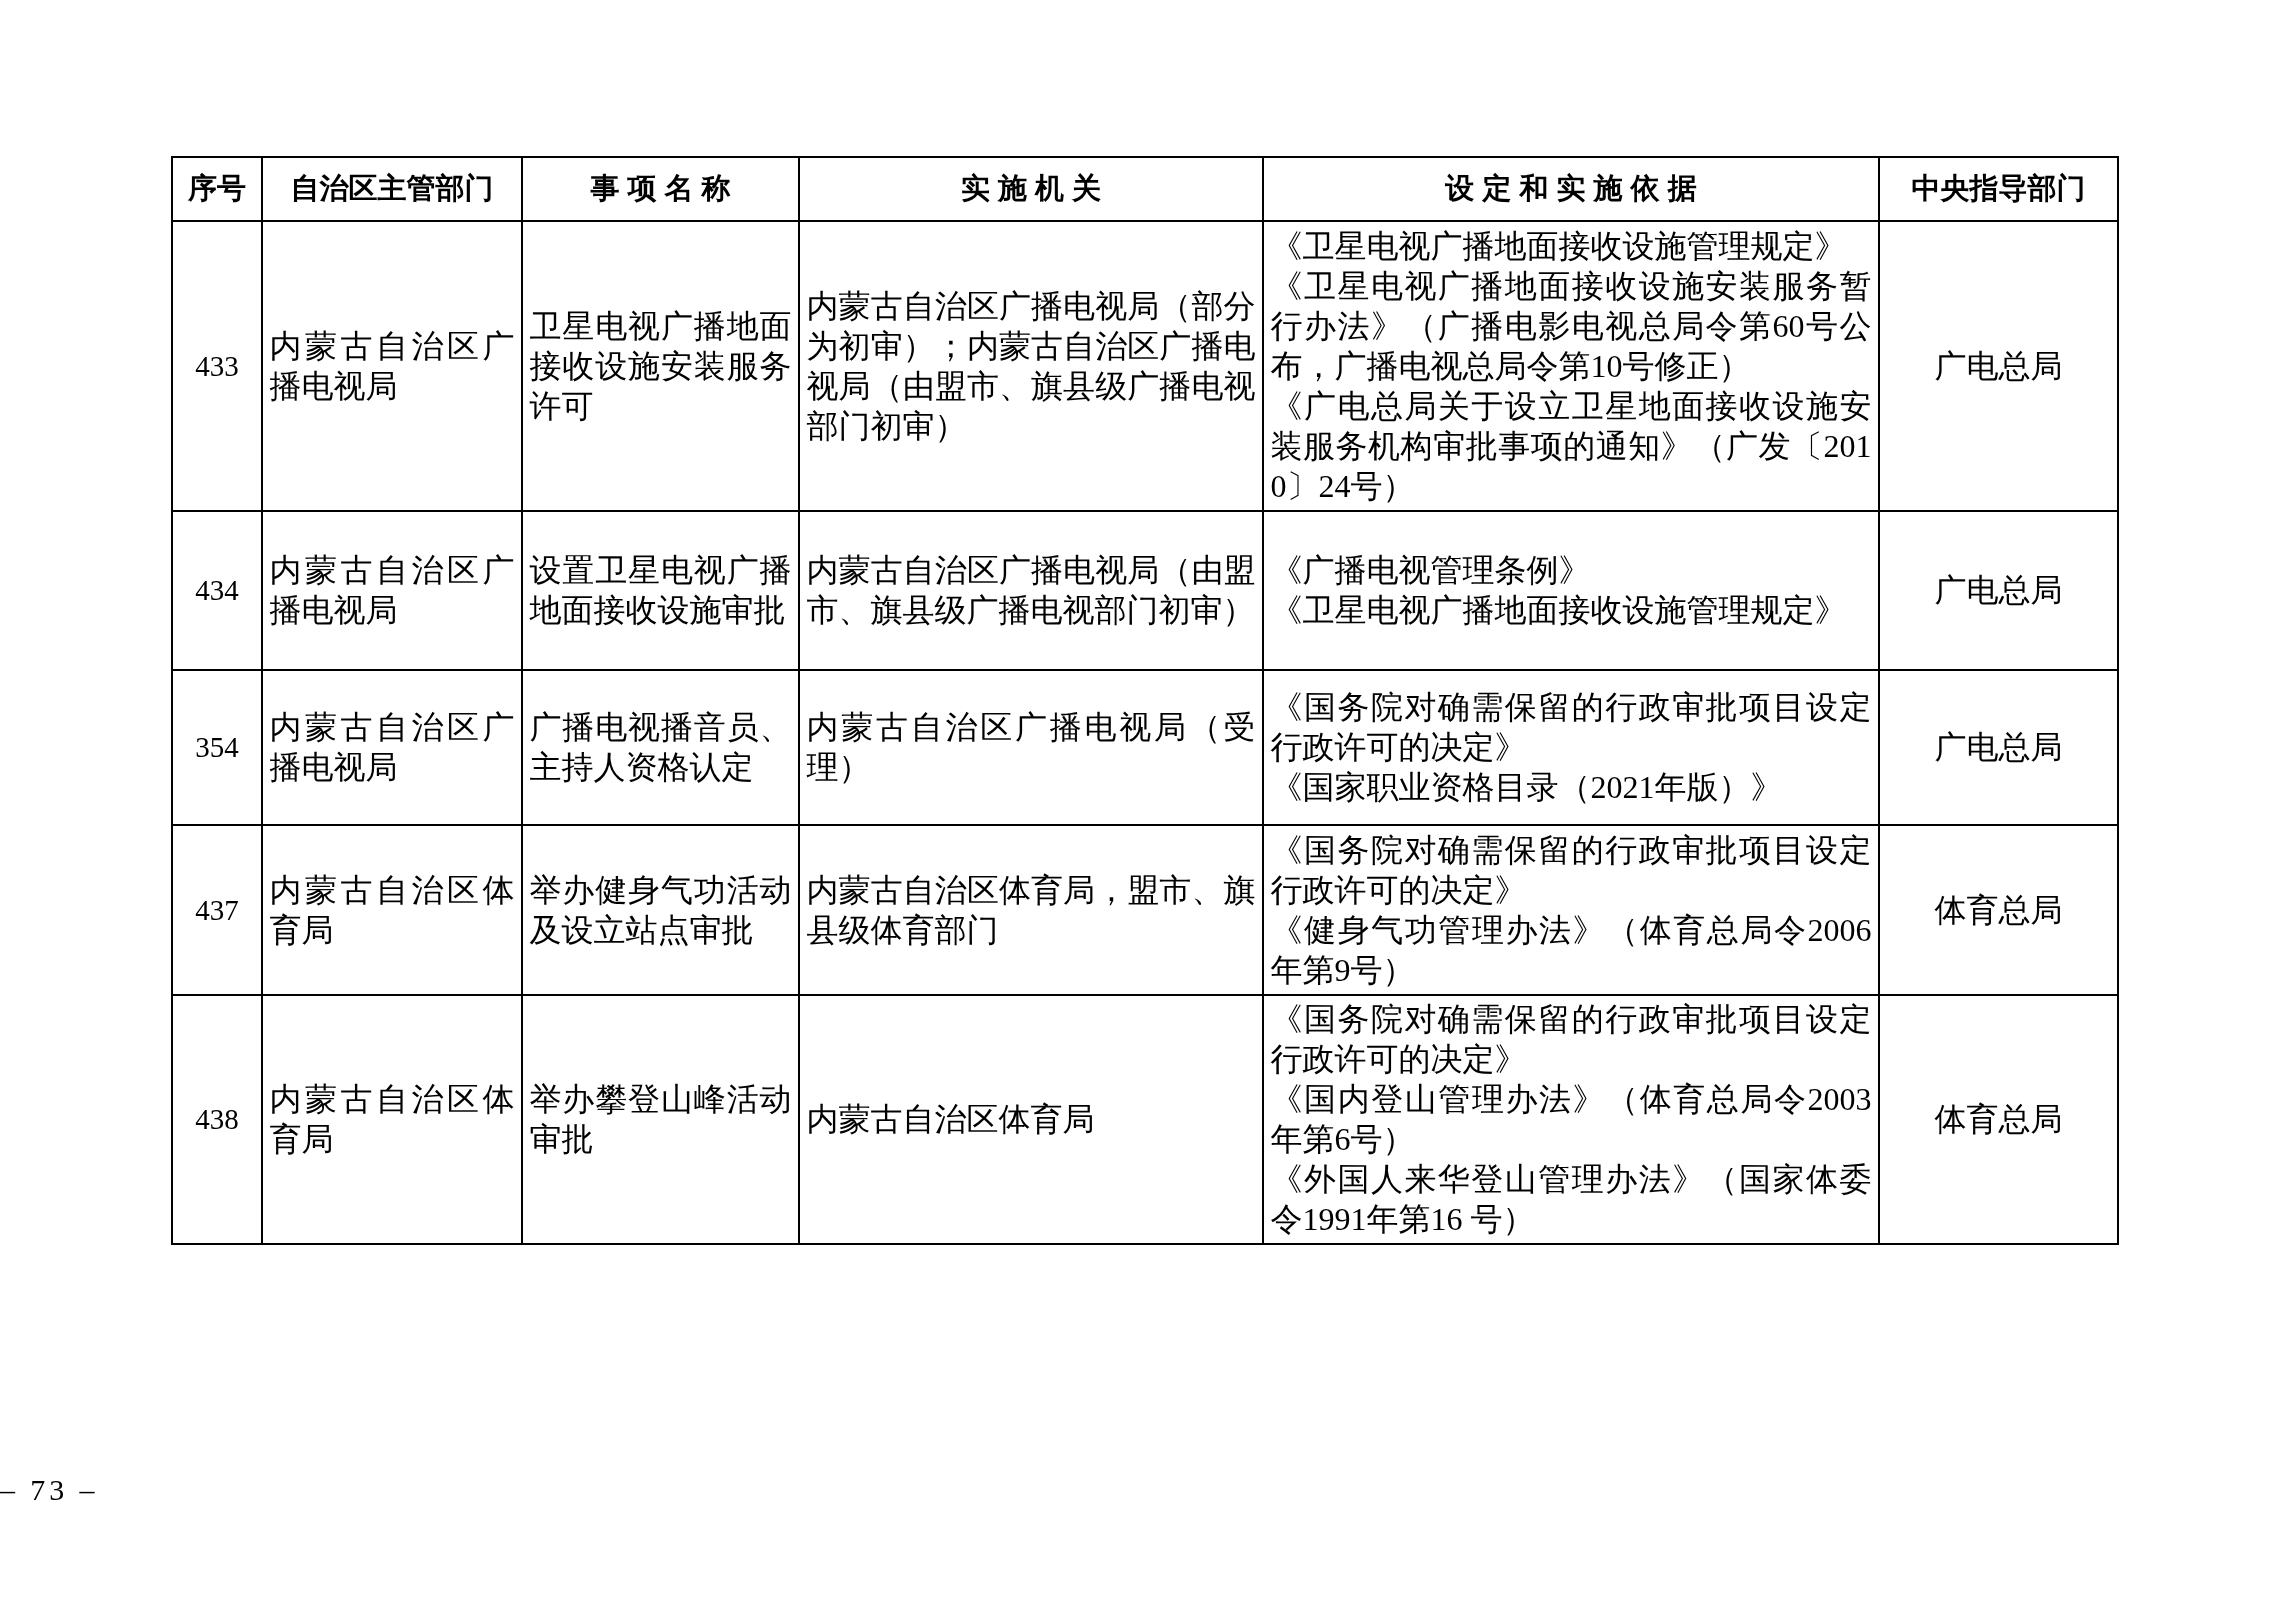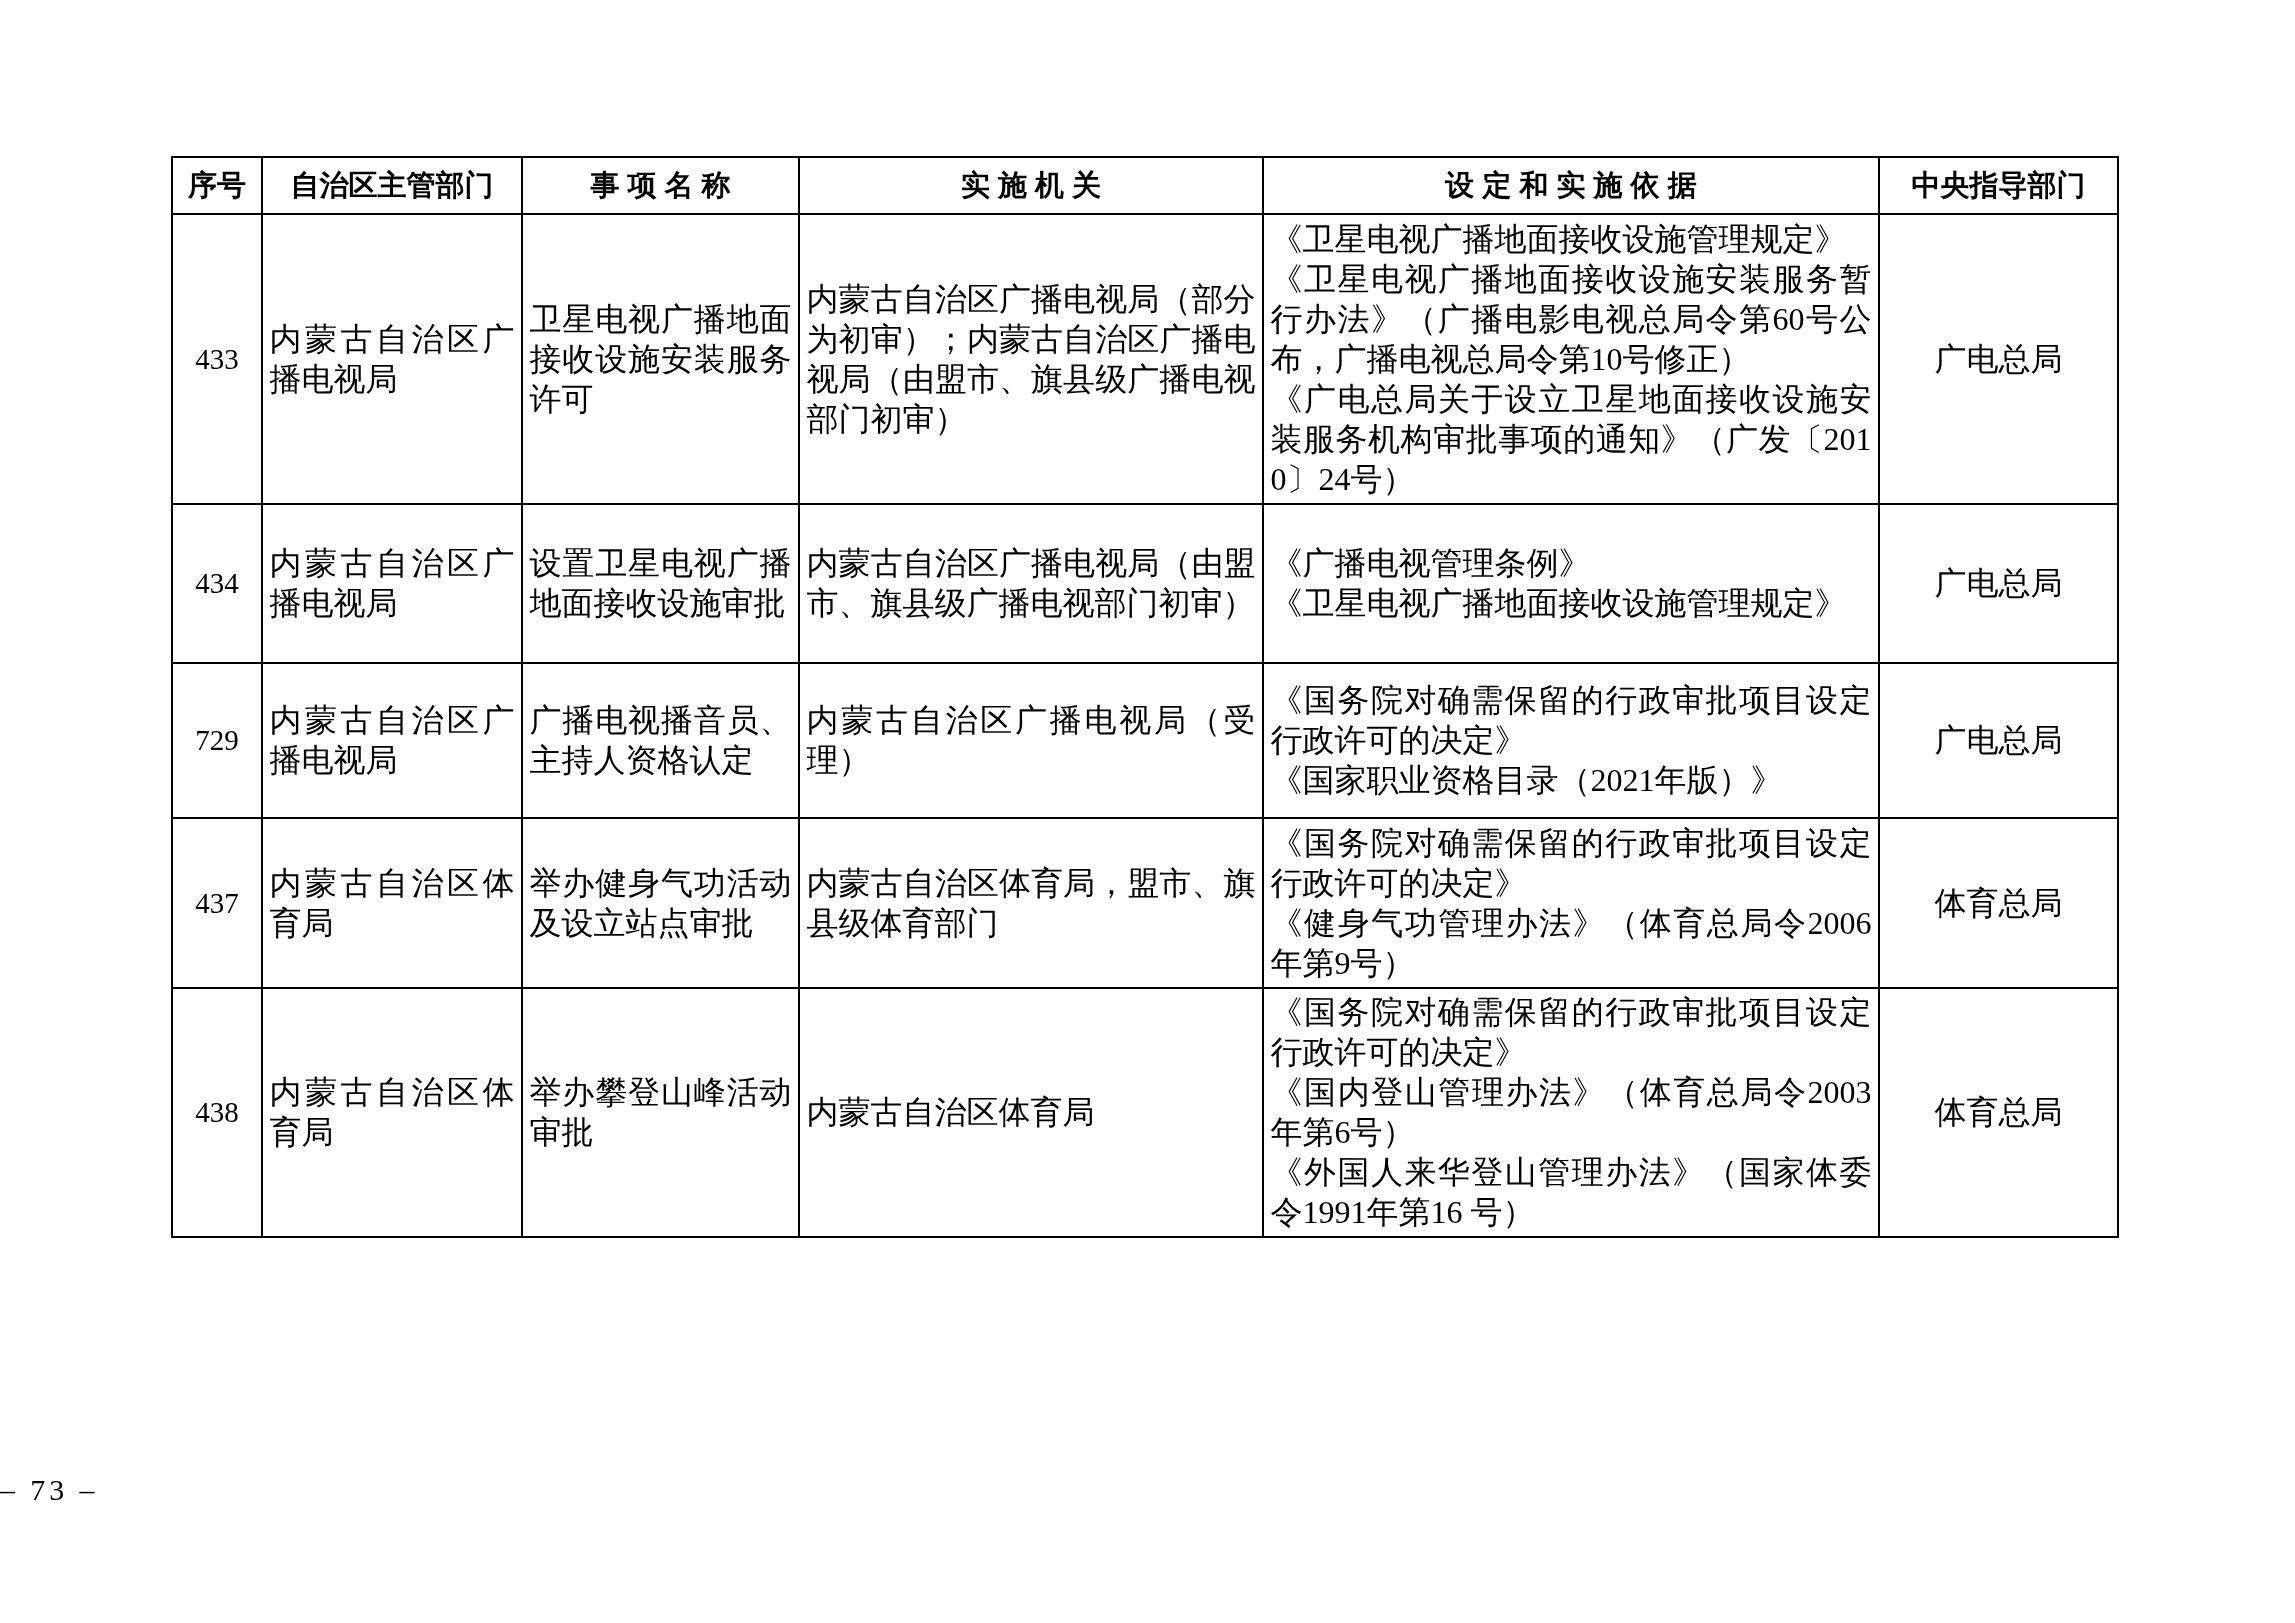--- a/index.html
+++ b/index.html
@@ -23,21 +23,21 @@
     border: 2.6px solid #000;
   }
   th, td {
     border: 2.6px solid #000;
     border-left-width: 2px;
     border-right-width: 2px;
     vertical-align: middle;
     overflow: hidden;
   }
   th {
-    height: 57px;
+    height: 64px;
     font-family: "Liberation Sans", "DejaVu Sans", sans-serif;
     font-weight: bold;
     font-size: 29px;
     text-align: center;
     white-space: pre;
   }
   td {
     font-size: 32px;
     line-height: 40px;
     padding: 3.9px 6.5px;
@@ -115,21 +115,21 @@
           <td class="c-dept">内蒙古自治区广播电视局</td>
           <td class="c-item">设置卫星电视广播地面接收设施审批</td>
           <td class="c-agency">内蒙古自治区广播电视局（由盟市、旗县级广播电视部门初审）</td>
           <td class="c-basis">
             <div class="basis-paragraph">《广播电视管理条例》</div>
             <div class="basis-paragraph">《卫星电视广播地面接收设施管理规定》</div>
           </td>
           <td class="c-central">广电总局</td>
         </tr>
         <tr>
-          <td class="c-no">729</td>
+          <td class="c-no">354</td>
           <td class="c-dept">内蒙古自治区广播电视局</td>
           <td class="c-item">广播电视播音员、主持人资格认定</td>
           <td class="c-agency">内蒙古自治区广播电视局（受理）</td>
           <td class="c-basis">
             <div class="basis-paragraph">《国务院对确需保留的行政审批项目设定行政许可的决定》</div>
             <div class="basis-paragraph">《国家职业资格目录（2021年版）》</div>
           </td>
           <td class="c-central">广电总局</td>
         </tr>
         <tr>

